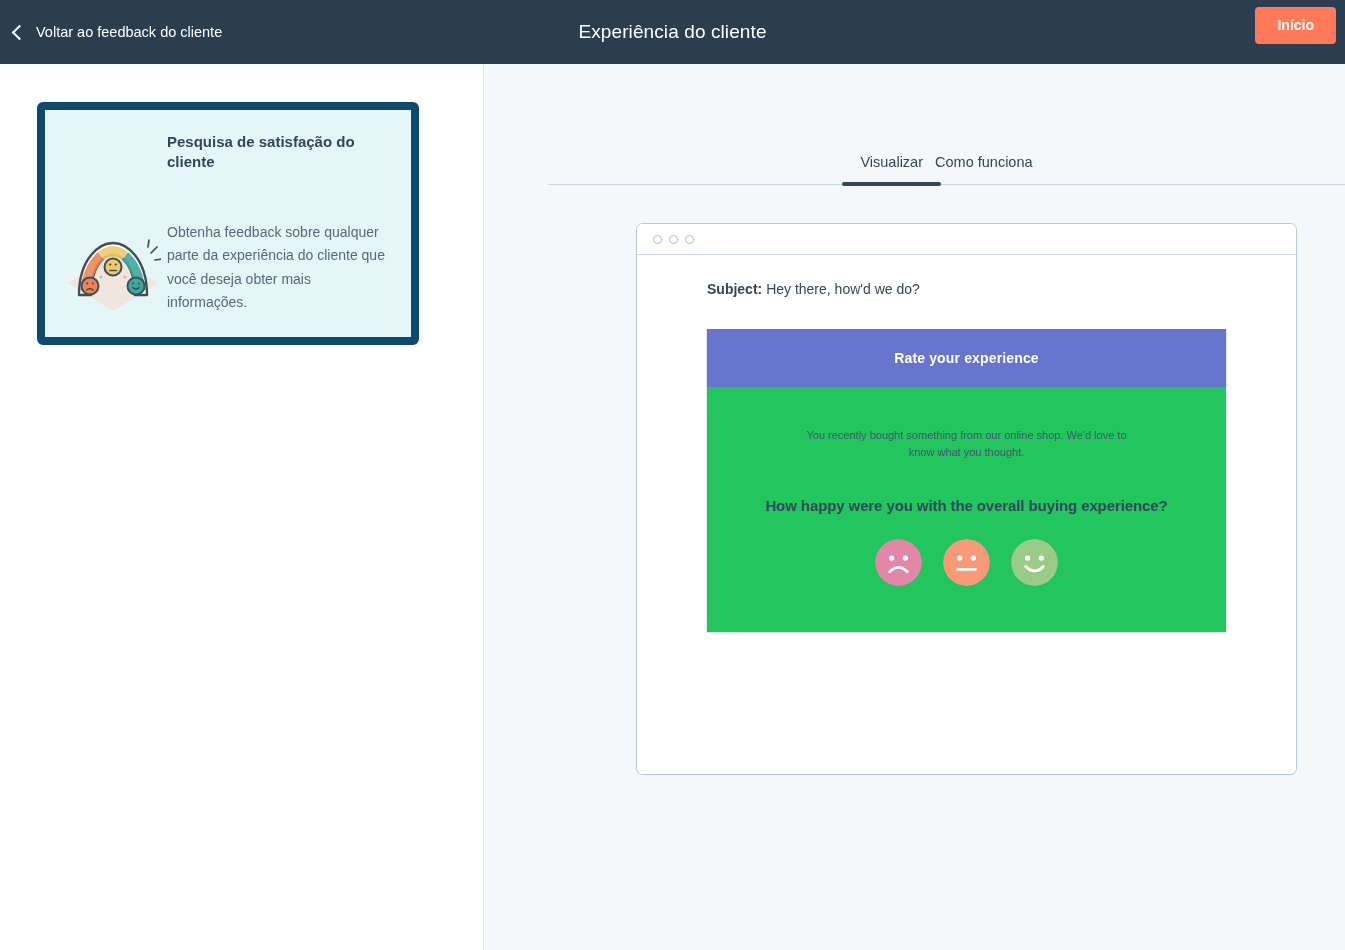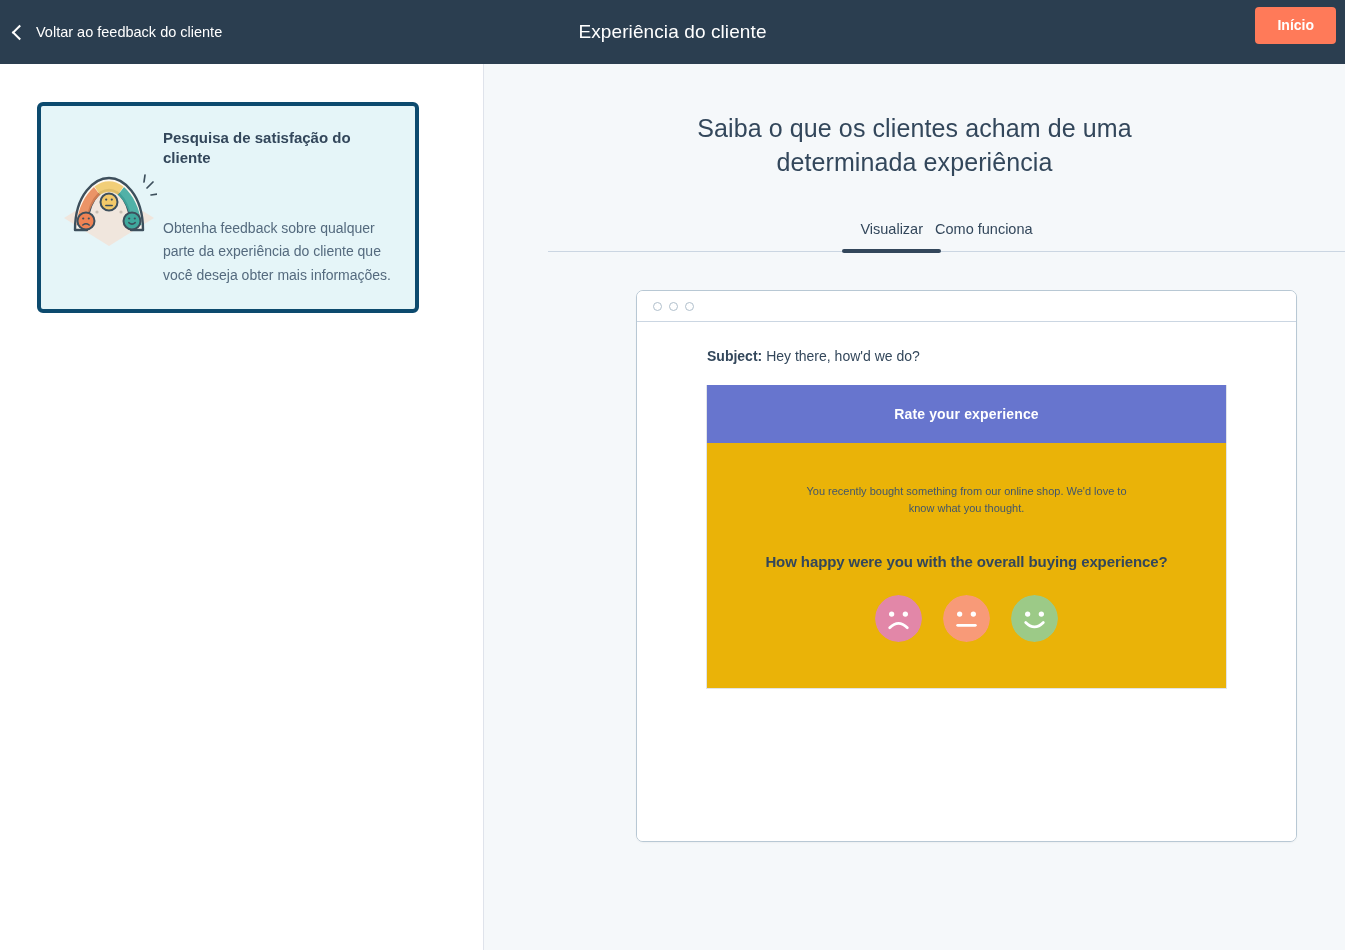--- a/index.html
+++ b/index.html
@@ -85,27 +85,28 @@
     flex: 0 0 484px;
     background: #ffffff;
     border-right: 1px solid #dfe3eb;
     padding: 38px 0 0 37px;
     overflow: hidden;
   }
   .survey-card {
     width: 382px;
     min-height: 200px;
     background: #e5f5f8;
-    border: 4px solid #0c4a6e;
+    border: 8px solid #0c4a6e;
     border-radius: 6px;
     padding: 20px 21px 22px 20px;
     display: flex;
     gap: 6px;
     cursor: pointer;
     position: relative;
+    align-items: flex-end;
   }
   .card-illustration {
     flex: 0 0 96px;
     position: relative;
     padding-top: 42px;
   }
   .card-text { flex: 1 1 auto; padding-top: 2px; }
   .card-title {
     font-size: 15px;
     font-weight: 700;
@@ -222,30 +223,30 @@
   }
   .preview-body {
     padding: 26px 0 0 0;
     height: calc(100% - 31px);
     background: #ffffff;
   }
   .subject-line {
     font-size: 14px;
     color: #33475b;
     padding-left: 70px;
-    margin-bottom: 21px;
+    margin-bottom: 32px;
   }
   .subject-line b { font-weight: 700; }
 
   .email-card {
     width: 521px;
     margin: 0 auto;
     border: 1px solid #e1e4e8;
     border-top: none;
-    background: #eab308;
+    background: #22c55e;
   }
   .email-banner {
     background: #6775ce;
     height: 58px;
     display: flex;
     align-items: center;
     justify-content: center;
     color: #ffffff;
     font-size: 14px;
     font-weight: 700;
@@ -346,21 +347,20 @@
       <div class="card-text">
         <div class="card-title">Pesquisa de satisfação do cliente</div>
         <div class="card-desc">Obtenha feedback sobre qualquer parte da experiência do cliente que você deseja obter mais informações.</div>
       </div>
     </div>
   </div>
 
   <div class="right-panel">
     <div class="right-inner">
 
-      <h1 class="hero-title">Saiba o que os clientes acham de uma determinada experiência</h1>
 
 
       <div class="tabs-wrap">
         <div class="tabs-rule"></div>
         <div class="tabs">
           <button class="tab active">Visualizar</button>
           <button class="tab">Como funciona</button>
         </div>
       </div>
 

